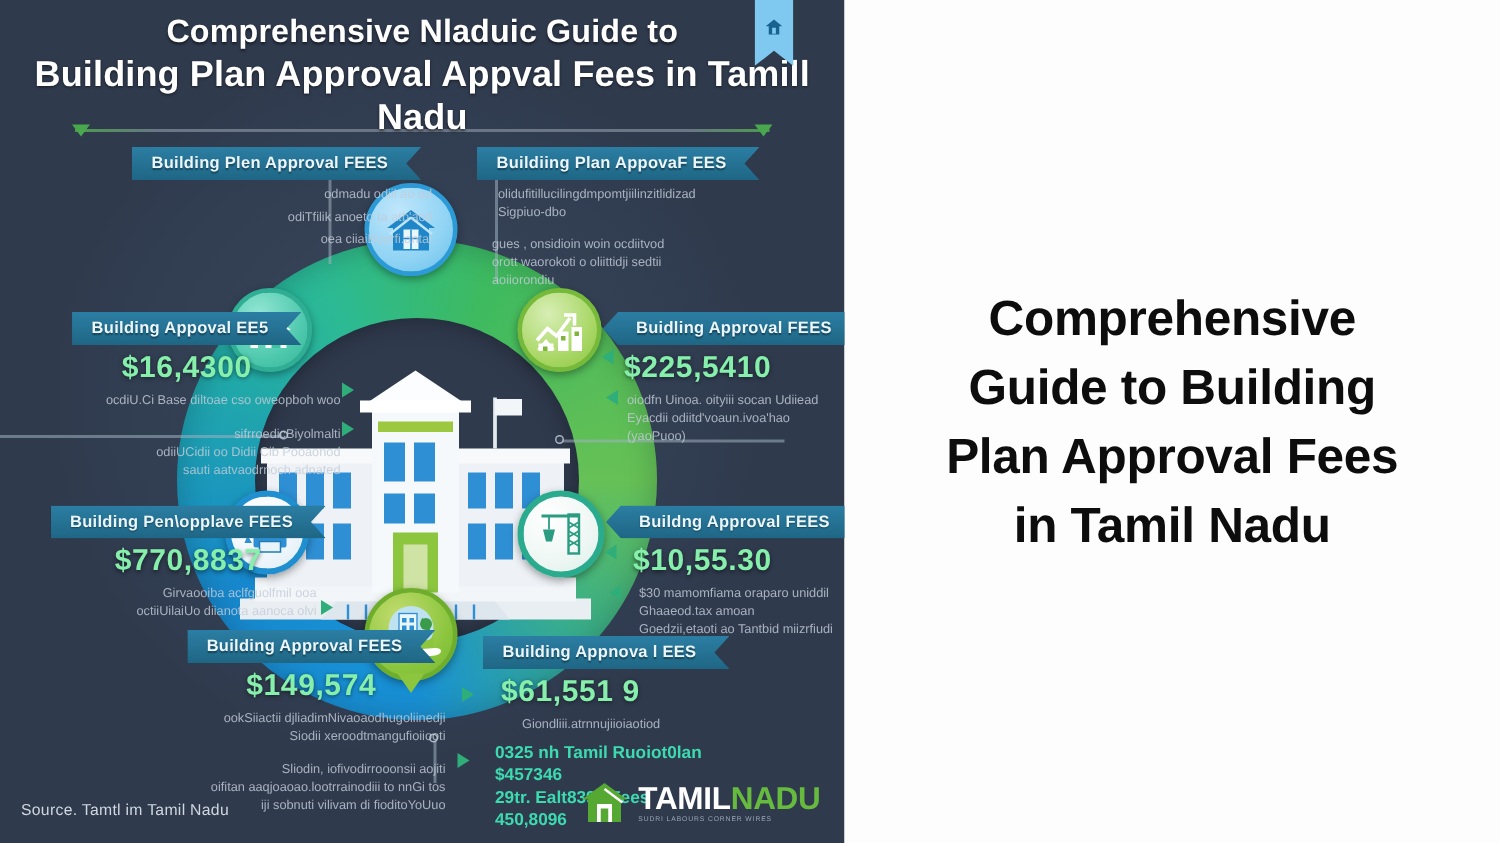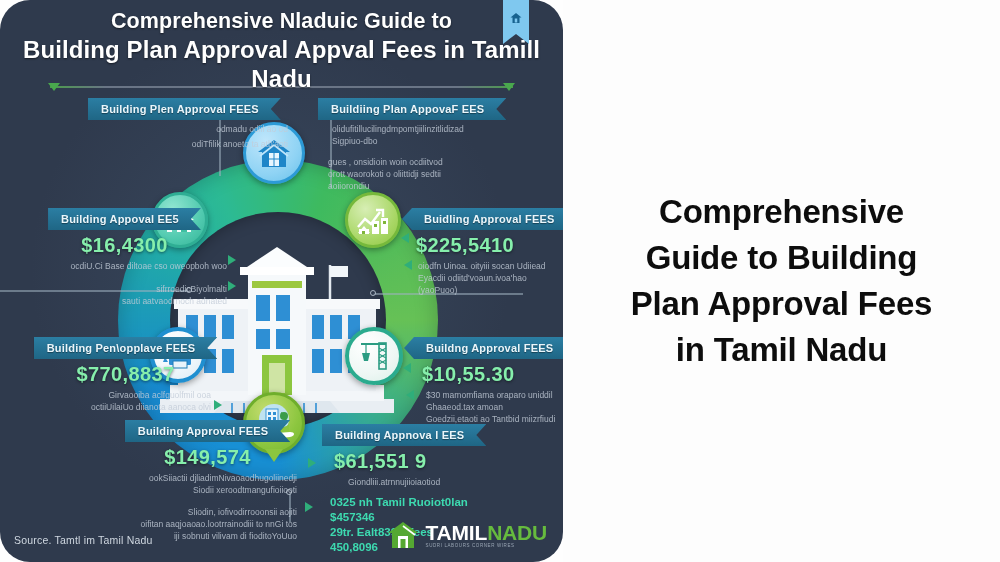--- a/index.html
+++ b/index.html
@@ -9,21 +9,20 @@
     font-family: "Liberation Sans", sans-serif;
     overflow: hidden;
   }
   #root { position: relative; width: 1000px; height: 562px; background:#fefefe; }
 
   
   #infographic {
     position: absolute; left: 0; top: 0; width: 563px; height: 562px;
     background: #2f3a4d;
     overflow: hidden;
-    border-radius: 30px;
   }
   #infographic::before{
     content:""; position:absolute; inset:0;
     background:
       radial-gradient(circle at 48% 48%, rgba(70,90,115,.45) 0%, rgba(47,58,77,0) 58%);
     pointer-events:none;
   }
 
   
   #title-block {
@@ -343,38 +342,40 @@
         <path d="M29 10 q6 3 4 9 q-2 5 -5 7" stroke="#3a9c4a" stroke-width="2.2" fill="none"></path>
         <circle cx="32" cy="13" r="4" fill="#3a9c4a"></circle>
         <path d="M4 31 q6 6 16 5 l18 -2 q4 -1 4 -3 q0 -2 -4 -2 l-13 1 q-3 -4 -8 -4 q-7 0 -13 5 Z" fill="#ffffff"></path>
       </svg>
     </div>
 
     <div class="callout" id="c-top-left">
       <div class="cal-tag tag-r">Building Plen Approval FEES</div>
       <div class="cal-sub r">odmadu odiil ao od</div>
       <div class="cal-sub r">odiTfilik anoeto ta atb'aoti</div>
+      <div class="cal-sub r">oea ciiaiBuorfi.antai</div>
     </div>
 
     <div class="callout" id="c-top-right">
       <div class="cal-tag tag-r">Buildiing Plan AppovaF EES</div>
       <div class="cal-sub l" style="margin-left:14px">olidufitillucilingdmpomtjiilinzitlidizad</div>
       <div class="cal-sub l" style="margin-left:14px;margin-top:0">Sigpiuo-dbo</div>
       <div class="cal-sub l" style="margin-left:10px;margin-top:9px">gues , onsidioin woin ocdiitvod</div>
       <div class="cal-sub l" style="margin-left:10px;margin-top:0">orott waorokoti o oliittidji sedtii</div>
       <div class="cal-sub l" style="margin-left:10px;margin-top:0">aoiiorondiu</div>
     </div>
 
     <div class="callout" id="c-mid-left">
       <div style="text-align:center">
         <div class="cal-tag tag-r">Building Appoval EE5</div>
       </div>
       <div class="cal-amount" style="text-align:center">$16,4300</div>
       <div class="cal-sub r">ocdiU.Ci Base  diltoae cso oweopboh woo</div>
       <div class="cal-sub r" style="margin-top:11px">sifrroedicBiyolmalti</div>
+      <div class="cal-sub r" style="margin-top:0">odiiUCidii oo Didii Cib  Pooaonod</div>
       <div class="cal-sub r" style="margin-top:0">sauti aatvaodrnoch  adnated</div>
       <div class="tick right" style="left:206px;top:47px;"></div>
       <div class="tick right" style="left:206px;top:73px;"></div>
     </div>
 
     <div class="callout" id="c-mid-right">
       <div class="cal-tag tag-l">Buidling Approval FEES</div>
       <div class="cal-amount" style="margin-left:14px">$225,5410</div>
       <div class="cal-sub l" style="margin-left:16px">oiodfn Uinoa. oityiii socan Udiiead</div>
       <div class="cal-sub l" style="margin-left:16px;margin-top:0">Eyacdii odiitd'voaun.ivoa'hao</div>

